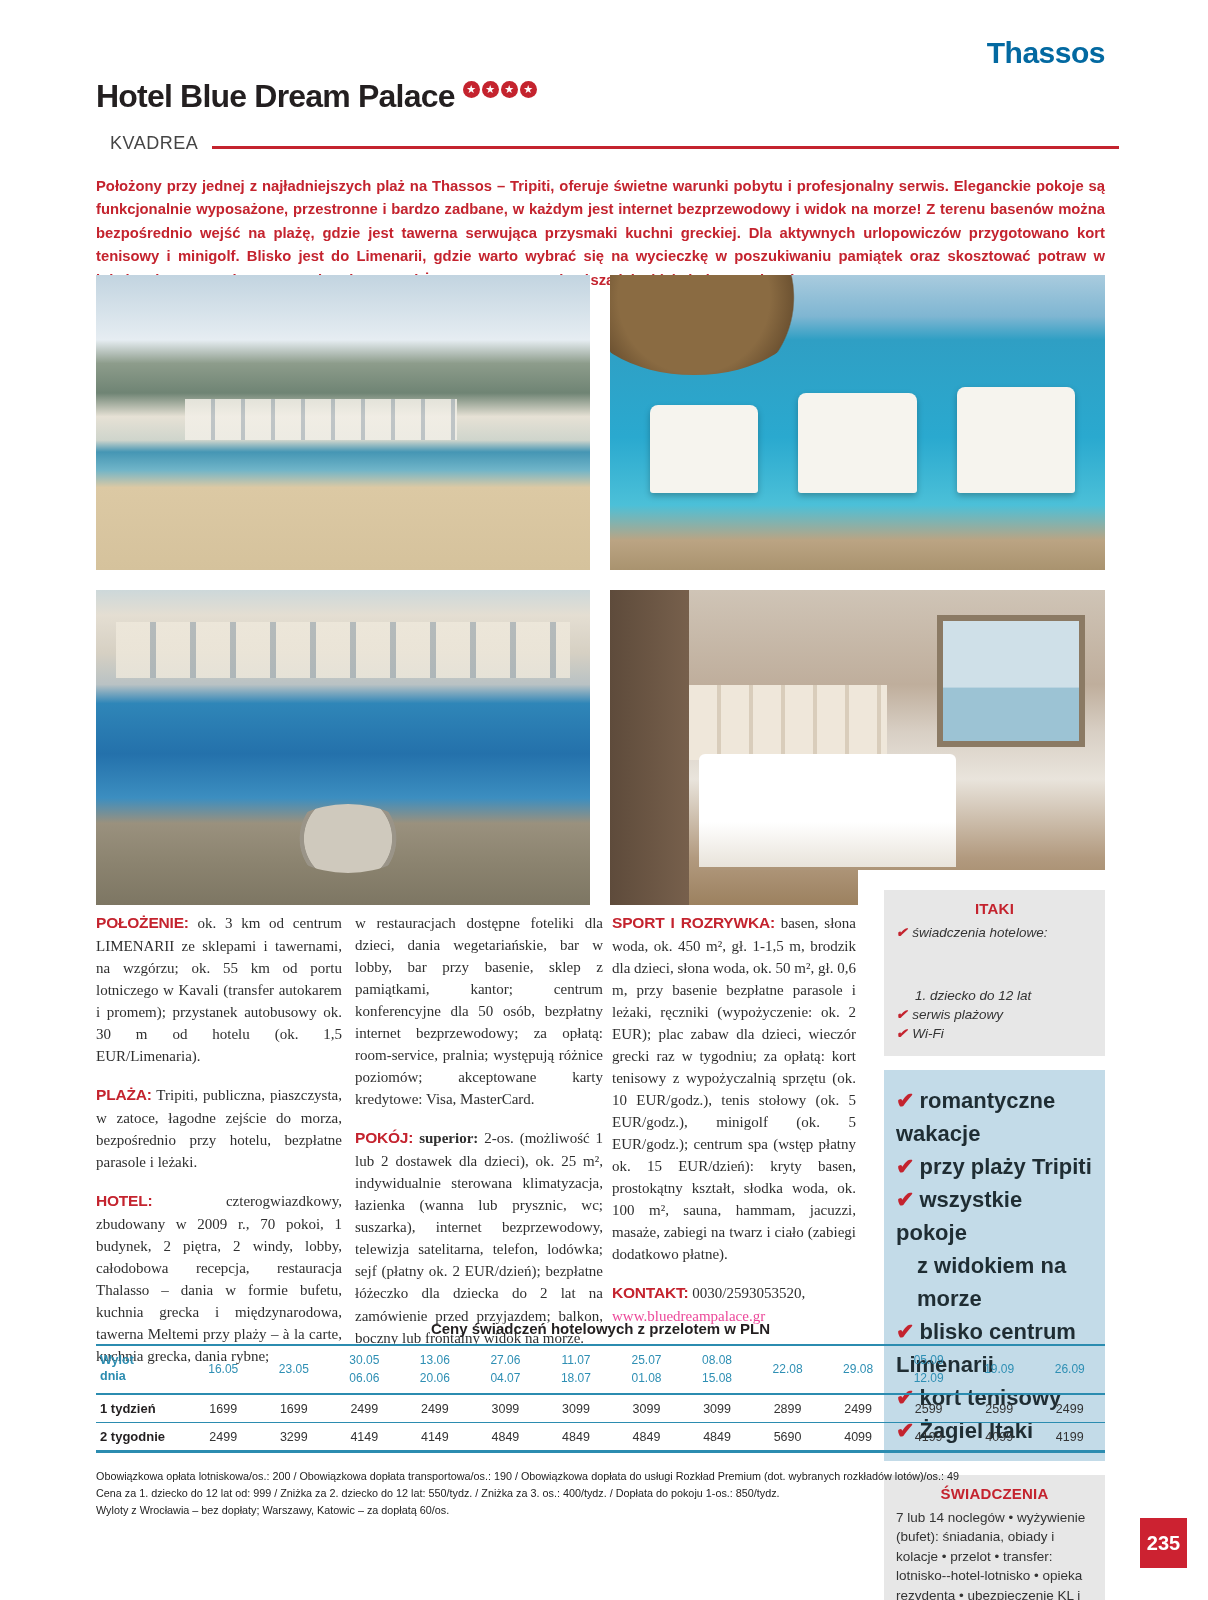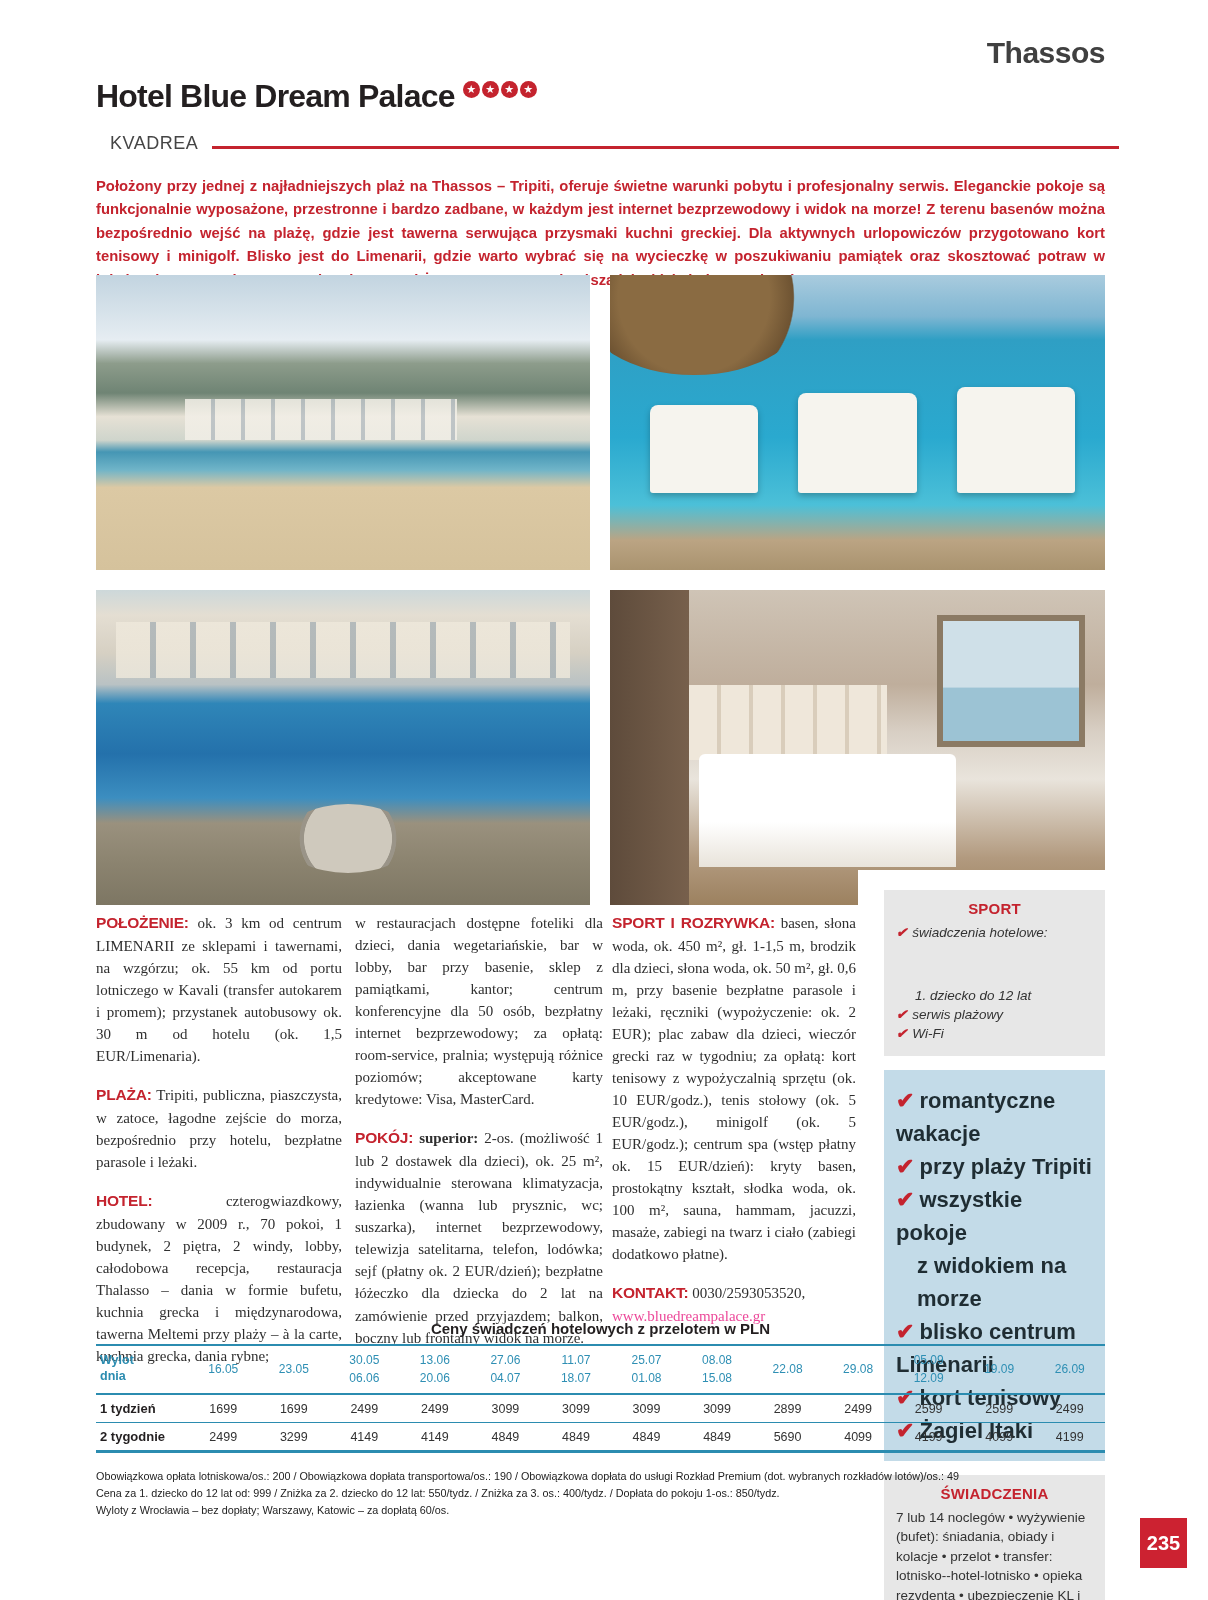--- a/index.html
+++ b/index.html
@@ -2,21 +2,21 @@
 <html><head>
 <meta charset="utf-8">
 <style>
   * { margin:0; padding:0; box-sizing:border-box; }
   html,body { background:#ffffff; }
   body { font-family:"Liberation Sans", sans-serif; }
   .page { position:relative; width:1208px; height:1600px; background:#fff; overflow:hidden; }
 
   
   .region { position:absolute; top:36px; left:96px; width:1009px; text-align:right;
-            font-size:30px; font-weight:bold; color:#404040; letter-spacing:-0.5px; }
+            font-size:30px; font-weight:bold; color:#0369a1; letter-spacing:-0.5px; }
   .title-row { position:absolute; top:78px; left:96px; width:1009px; }
   .hotel-title { font-size:32px; font-weight:bold; color:#231f20; letter-spacing:-0.8px; display:inline; }
   .stars { display:inline-block; vertical-align:14px; margin-left:6px; }
   .star-badge { display:inline-block; width:17px; height:17px; border-radius:50%;
                 background:#c4232e; color:#fff; font-size:11px; line-height:17px;
                 text-align:center; margin-left:2px; }
   .brand-row { position:absolute; top:133px; left:110px; width:1009px; display:flex; align-items:center; }
   .brand { font-size:18px; color:#454545; letter-spacing:0.5px; white-space:nowrap; }
   .brand-rule { flex:1; height:3px; background:#c4232e; margin-left:14px; margin-top:8px; }
 
@@ -151,21 +151,21 @@
     <p class="sec"><span class="sec-h">POKÓJ:</span> <span class="bold-serif">superior:</span> <span>2-os. (możliwość 1 lub 2 dostawek dla dzieci), ok. 25 m², indywidualnie sterowana klimatyzacja, łazienka (wanna lub prysznic, wc; suszarka), internet bezprzewodowy, telewizja satelitarna, telefon, lodówka; sejf (płatny ok. 2 EUR/dzień); bezpłatne łóżeczko dla dziecka do 2 lat na zamówienie przed przyjazdem; balkon, boczny lub frontalny widok na morze.</span></p>
   </div>
 
   <div class="col col3">
     <p class="sec"><span class="sec-h">SPORT I ROZRYWKA:</span> <span>basen, słona woda, ok. 450 m², gł. 1-1,5 m, brodzik dla dzieci, słona woda, ok. 50 m², gł. 0,6 m, przy basenie bezpłatne parasole i leżaki, ręczniki (wypożyczenie: ok. 2 EUR); plac zabaw dla dzieci, wieczór grecki raz w tygodniu; za opłatą: kort tenisowy z wypożyczalnią sprzętu (ok. 10 EUR/godz.), tenis stołowy (ok. 5 EUR/godz.), minigolf (ok. 5 EUR/godz.); centrum spa (wstęp płatny ok. 15 EUR/dzień): kryty basen, prostokątny kształt, słodka woda, ok. 100 m², sauna, hammam, jacuzzi, masaże, zabiegi na twarz i ciało (zabiegi dodatkowo płatne).</span></p>
     <p class="sec"><span class="sec-h">KONTAKT:</span> <span>0030/2593053520,</span><a class="www" href="#">www.bluedreampalace.gr</a></p>
   </div>
 
   <div class="sidebar">
     <div class="side-box gray-box">
-      <div class="side-title">SPORT</div>
+      <div class="side-title">ITAKI</div>
       <div class="chk-item"><span class="chk">✔</span><span>świadczenia hotelowe:</span></div>
       <div class="chk-item chk-sub">1. dziecko do 12 lat</div>
       <div class="chk-item"><span class="chk">✔</span><span>serwis plażowy</span></div>
       <div class="chk-item"><span class="chk">✔</span><span>Wi-Fi</span></div>
     </div>
 
     <div class="side-box blue-box">
       <div class="hl-item"><span class="chk">✔</span><span>romantyczne wakacje</span></div>
       <div class="hl-item"><span class="chk">✔</span><span>przy plaży Tripiti</span></div>
       <div class="hl-item"><span class="chk">✔</span><span>wszystkie pokoje</span></div>

